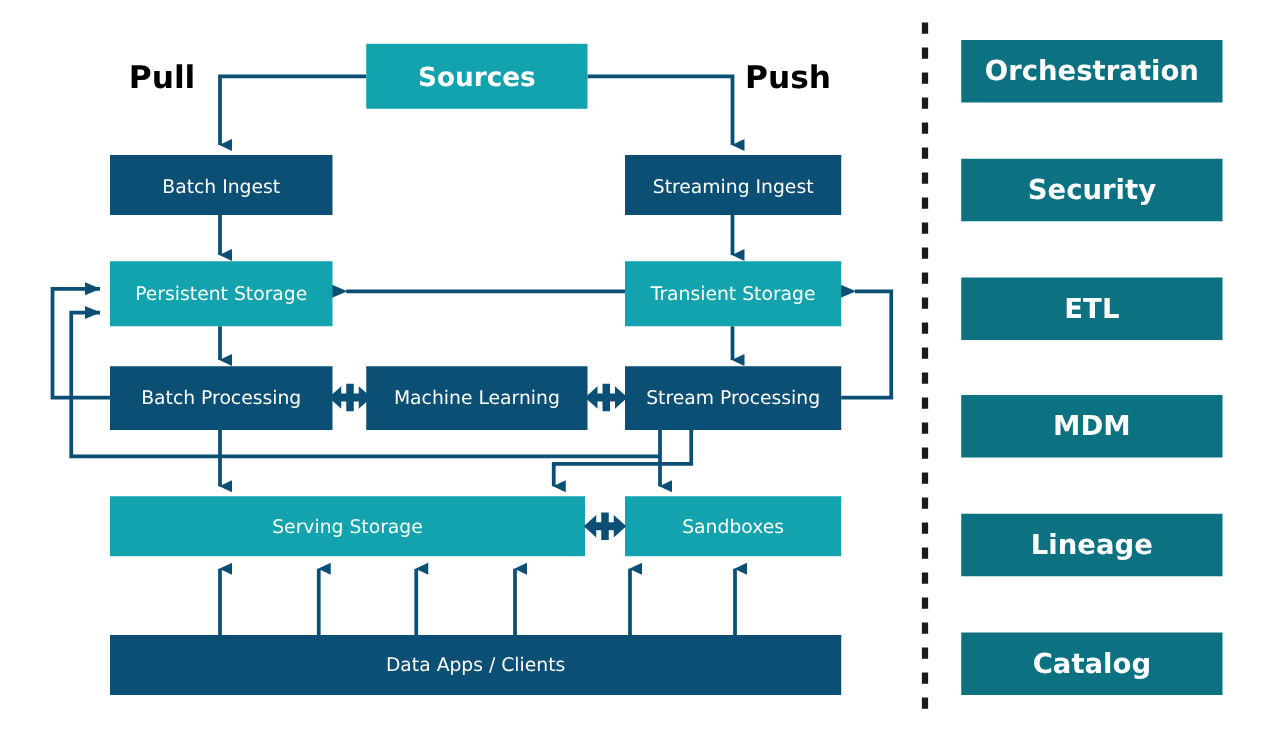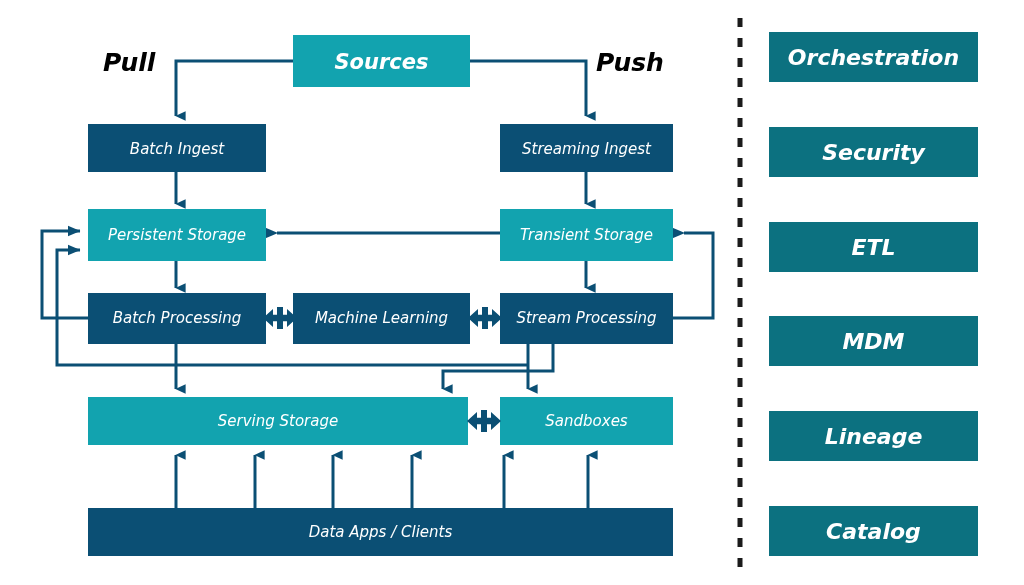--- a/index.html
+++ b/index.html
@@ -1,21 +1,21 @@
 <!DOCTYPE html>
 <html><head>
 <meta charset="utf-8">
 <style>
   html,body{margin:0;padding:0;}
   body{
     width:1024px;height:585px;background:#ffffff;
     font-family:"DejaVu Sans","Liberation Sans",sans-serif;
     overflow:hidden;
   }
-  #stage{position:relative;width:1024px;height:585px;font-style:italic;}
+  #stage{position:relative;width:1024px;height:585px;}
   svg#diagram{position:absolute;left:0;top:0;width:1024px;height:585px;display:block;}
   .box-label{
     fill:#ffffff;font-family:"DejaVu Sans","Liberation Sans",sans-serif;
     font-size:15px;text-anchor:middle;dominant-baseline:central;
   }
   .box-label.big{font-size:21px;font-weight:bold;}
   .side-label{
     fill:#ffffff;font-family:"DejaVu Sans","Liberation Sans",sans-serif;
     font-size:22px;font-weight:bold;text-anchor:middle;dominant-baseline:central;
   }

